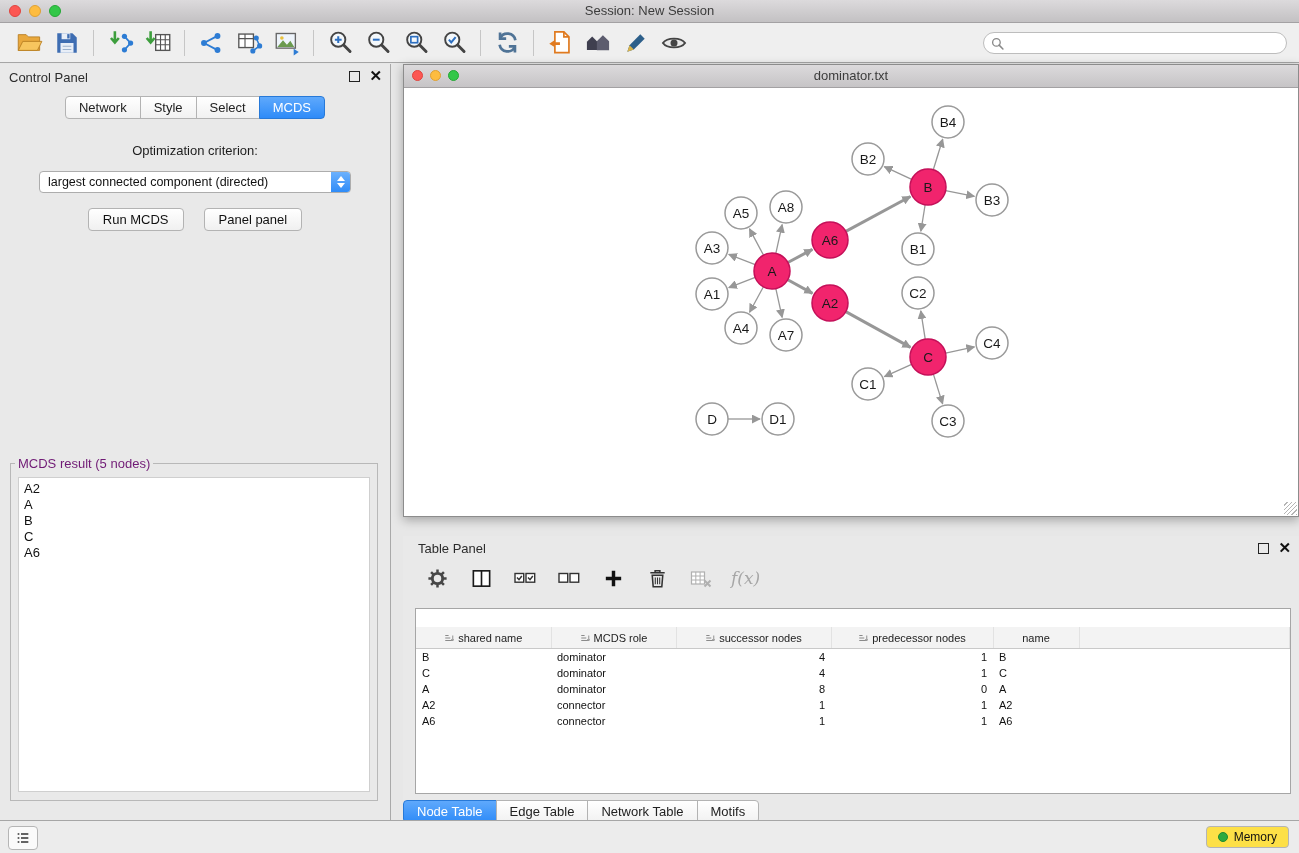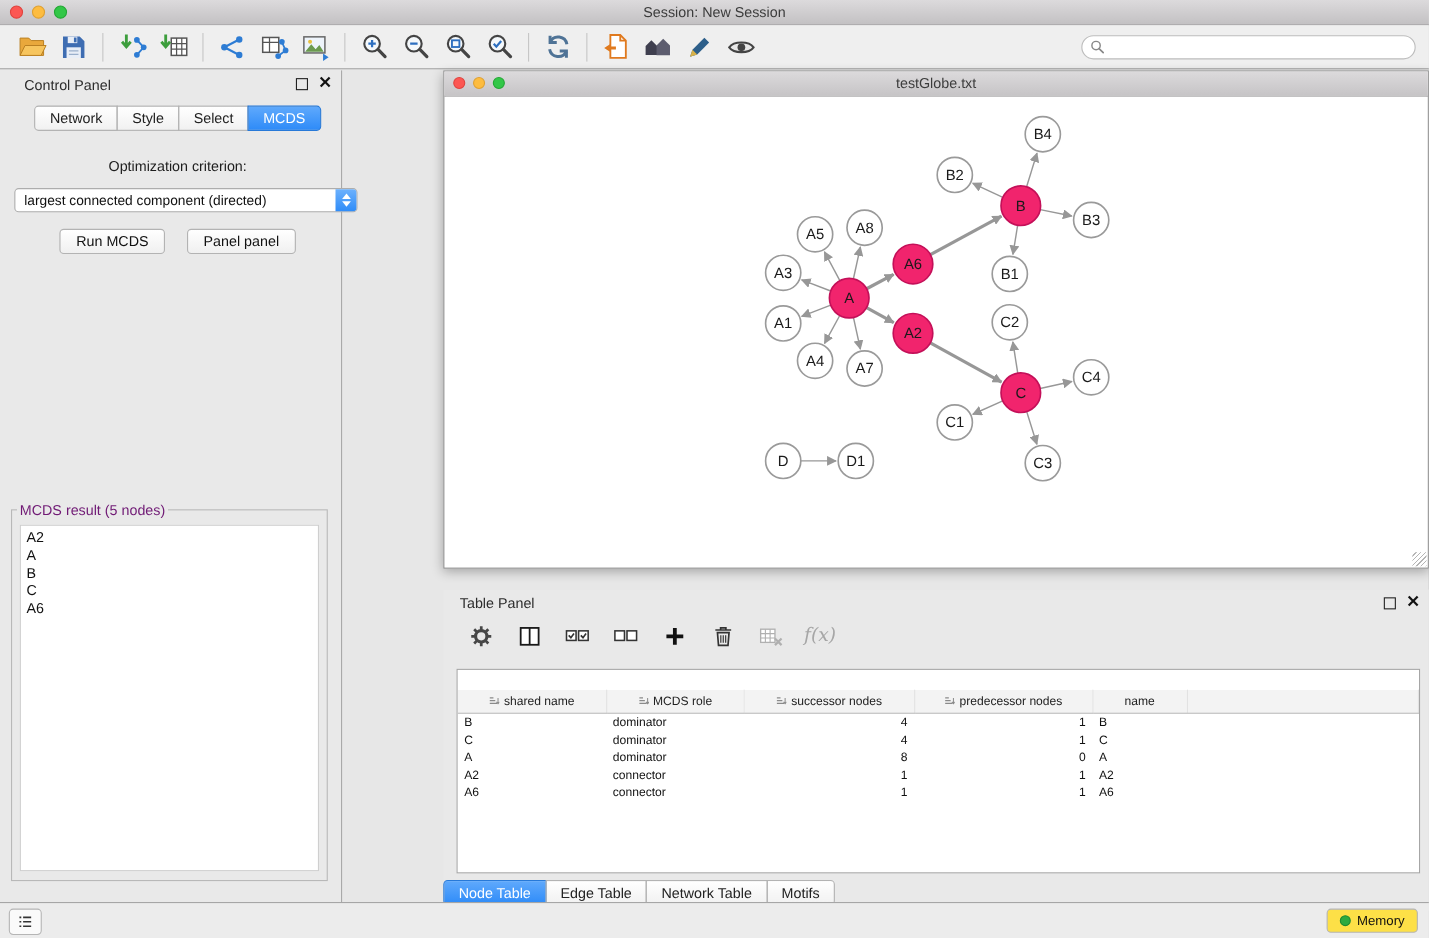--- a/index.html
+++ b/index.html
@@ -20,22 +20,22 @@
   .toolbar{position:absolute;top:23px;left:0;right:0;height:40px;background:#efefef;
     border-bottom:1px solid #a6a6a6;display:flex;align-items:center;padding-left:10px;box-sizing:border-box;}
   .ticon{width:38px;height:32px;display:flex;align-items:center;justify-content:center;cursor:pointer;}
   .tsep{width:1px;height:26px;background:#c6c6c6;margin:0 7px;}
   .searchwrap{margin-left:auto;margin-right:12px;position:relative;}
   .searchwrap input{width:268px;height:20px;border:1px solid #bdbdbd;border-radius:11px;
     background:#fff;outline:none;padding:0 8px 0 26px;font-size:12px;color:#333;}
   .search-mag{position:absolute;left:8px;top:4px;}
 
   
-  .control-panel{position:absolute;left:0;top:64px;width:311px;height:756px;background:#e9e9e9;
-    border-right:1px solid #a9a9a9;box-sizing:border-box;padding-left:13px;}
+  .control-panel{position:absolute;left:0;top:64px;width:391px;height:756px;background:#e9e9e9;
+    border-right:1px solid #a9a9a9;box-sizing:border-box;}
   .panel-head{position:relative;height:26px;}
   .panel-head .ph-title{position:absolute;left:9px;top:6px;font-size:13px;color:#2c2c2c;}
   .winbtns{position:absolute;right:8px;top:6px;display:flex;gap:9px;align-items:center;}
   .float-btn{width:9px;height:9px;border:1.5px solid #222;display:inline-block;cursor:pointer;}
   .close-x{font-size:15px;font-weight:bold;color:#111;line-height:12px;cursor:pointer;}
 
   .seg{display:inline-flex;}
   .seg .seg-tab{padding:3px 13px;font-size:13px;color:#222;background:linear-gradient(#ffffff,#f1f1f1);
     border:1px solid #b3b3b3;margin-left:-1px;cursor:pointer;white-space:nowrap;}
   .seg .seg-tab:first-child{border-radius:4px 0 0 4px;margin-left:0;}
@@ -294,21 +294,21 @@
     </fieldset>
   </div>
 
   <div class="net-window">
     <div class="net-titlebar">
       <div class="traffic">
         <span class="tl red"></span>
         <span class="tl yellow"></span>
         <span class="tl green"></span>
       </div>
-      <div class="net-title">testGlobe.txt</div>
+      <div class="net-title">dominator.txt</div>
     </div>
     <div class="net-canvas">
       <svg width="894" height="429" id="graph-svg">
           <defs>
             <marker id="arrow" viewBox="0 0 10 10" refX="9" refY="5" markerWidth="9" markerHeight="9" markerUnits="userSpaceOnUse" orient="auto">
               <path d="M0,0 L10,5 L0,10 z" fill="#979797"></path>
             </marker>
           </defs>
           <line x1="358.5152091186301" y1="167.12522996388856" x2="344.4847908813699" y2="140.87477003611144" stroke="#979797" stroke-width="1.3" marker-end="url(#arrow)"></line>
           <line x1="370.84654381849776" y1="165.41579968686727" x2="377.15345618150224" y2="136.58420031313273" stroke="#979797" stroke-width="1.3" marker-end="url(#arrow)"></line>

